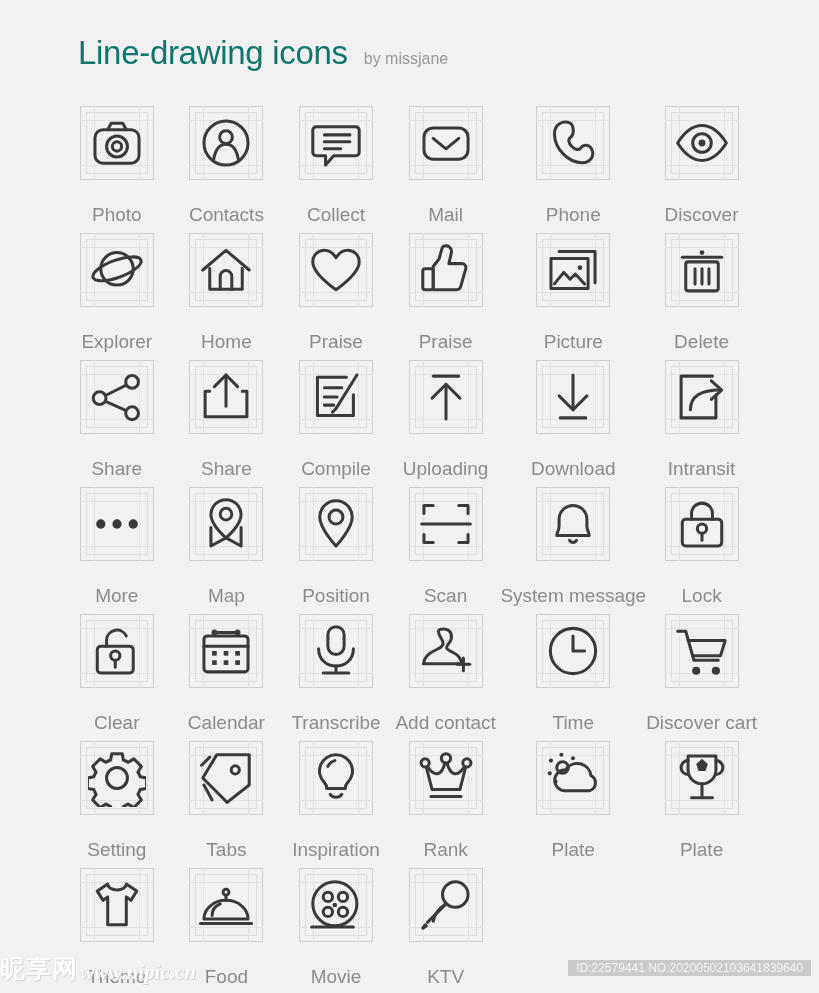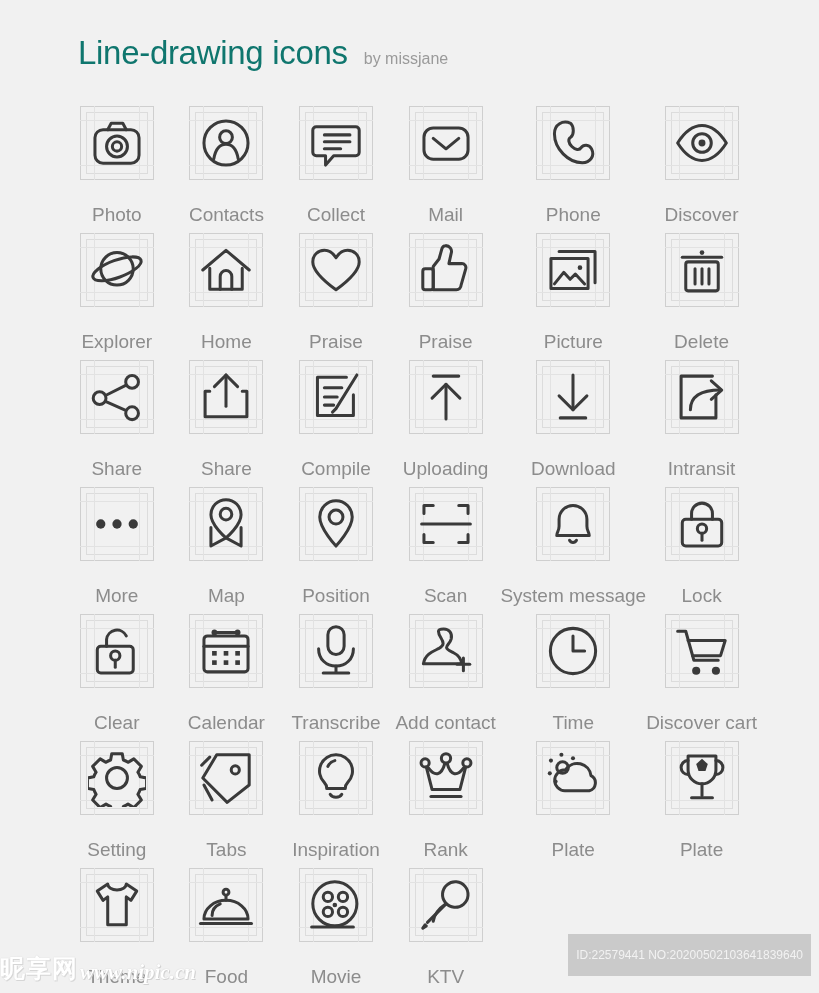--- a/index.html
+++ b/index.html
@@ -105,21 +105,21 @@
     text-shadow: 0 0 1px #bdbdbd, 1px 1px 0 #d4d4d4;
     margin-left: 2px;
     font-family: "Liberation Serif", serif;
   }
   #wm-right {
     position: absolute;
     right: 8px; bottom: 17px;
     background: rgba(170,170,170,0.55);
     color: #f2f2f2;
     font-size: 12px;
-    padding: 14px 8px;
+    padding: 1px 8px;
     z-index: 30;
     pointer-events: none;
     font-family: "Liberation Sans", sans-serif;
   }
 </style>
 </head>
 <body>
 
 <div id="header">
   <div id="title">Line-drawing icons</div>

